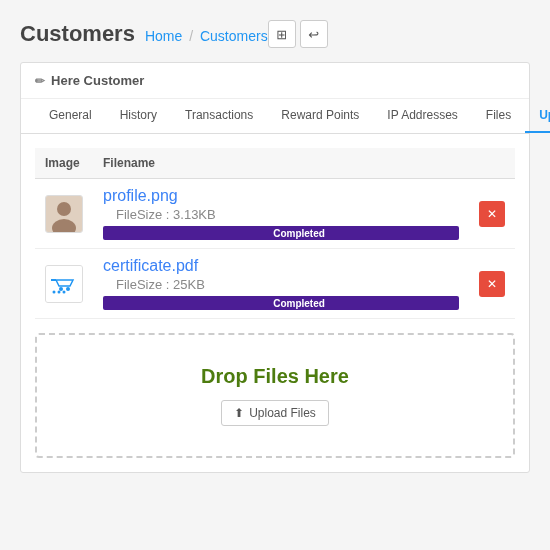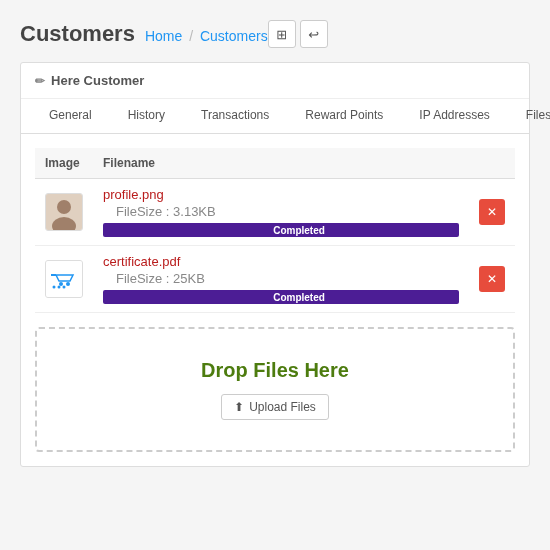--- a/index.html
+++ b/index.html
@@ -76,21 +76,21 @@
       align-items: center;
       gap: 6px;
     }
     .card-header .pencil-icon { color: #888; font-size: 12px; }
 
     .tabs-bar {
       display: flex;
       align-items: center;
       border-bottom: 1px solid #ddd;
       padding: 0 14px;
-      gap: 8px;
+      gap: 0;
     }
     .tab {
       padding: 9px 14px;
       font-size: 12px;
       color: #555;
       cursor: pointer;
       border-bottom: 2px solid transparent;
       white-space: nowrap;
     }
     .tab.active {
@@ -145,23 +145,23 @@
     }
     .avatar-svg {
       width: 36px;
       height: 36px;
     }
 
     .filename-cell {
       vertical-align: top;
     }
     .filename-link {
-      color: #b91c1c;
+      color: #3b82f6;
       text-decoration: none;
-      font-size: 13px;
+      font-size: 16px;
       display: block;
       margin-bottom: 2px;
     }
     .filesize-text {
       font-size: 13px;
       color: #888;
       display: block;
       margin-bottom: 4px;
       margin-left: 13px;
     }

